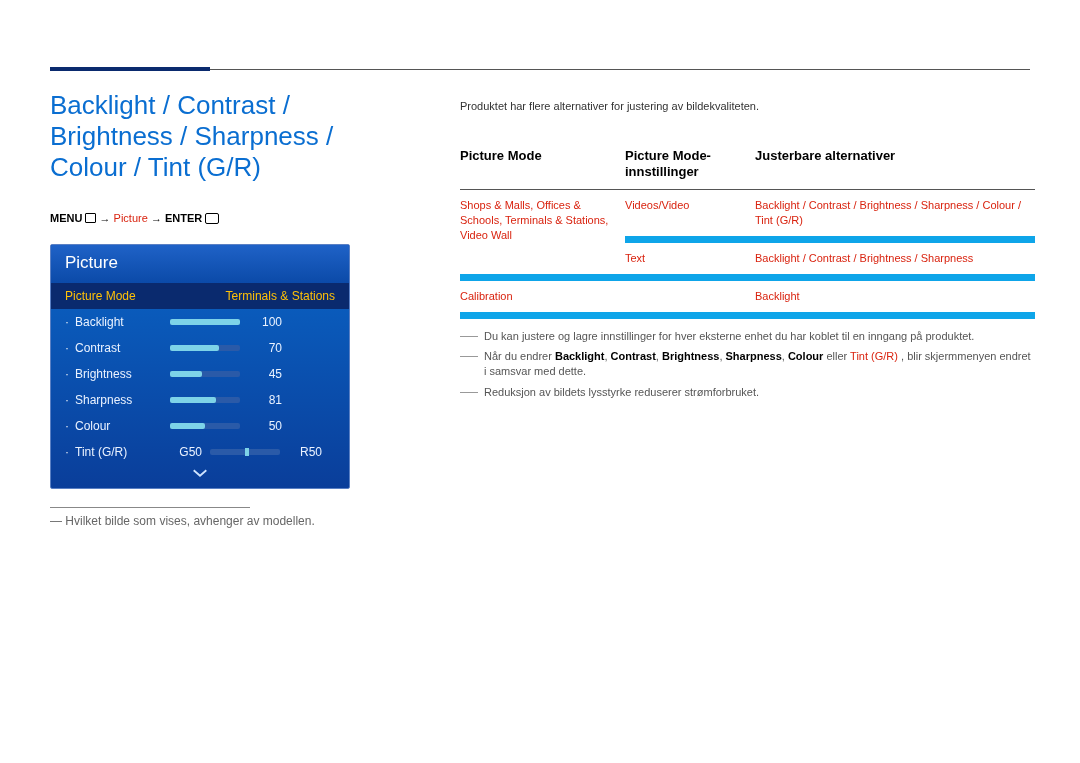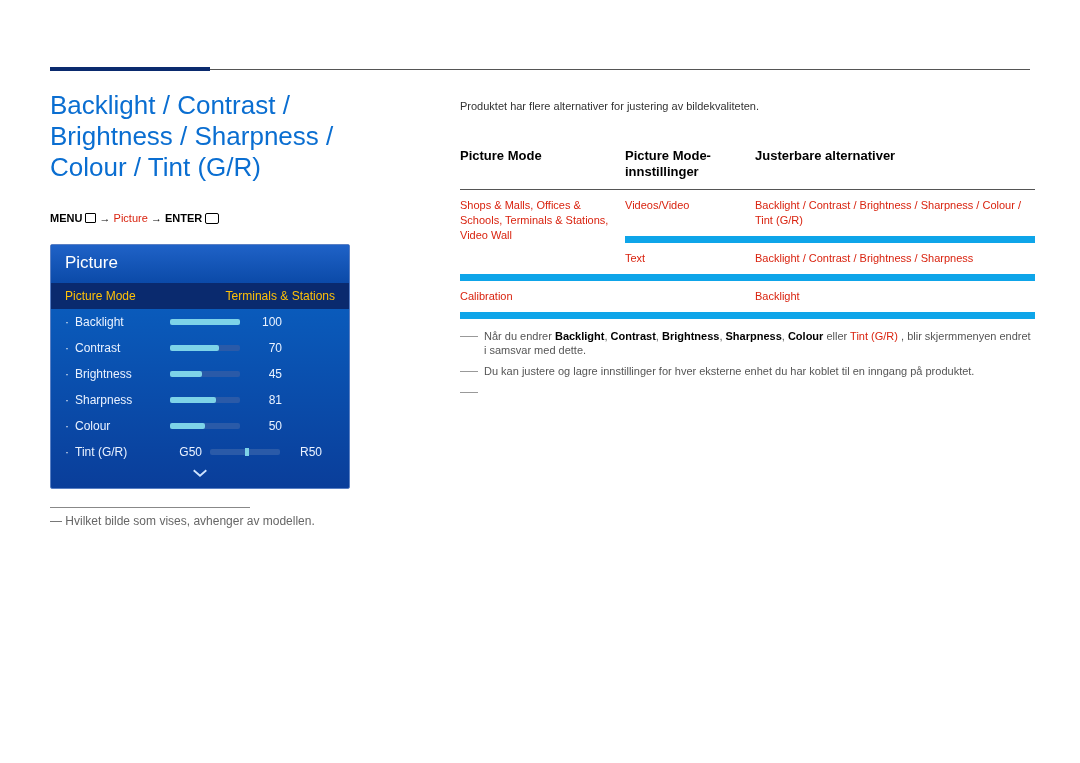--- a/index.html
+++ b/index.html
@@ -301,34 +301,35 @@
           <td><span class="emph">Calibration</span></td>
           <td></td>
           <td><span class="emph">Backlight</span></td>
         </tr>
       </tbody>
     </table>
 
     <div class="notes">
       <div class="note">
         <div class="dash"></div>
+        <div>Du kan justere og lagre innstillinger for hver eksterne enhet du har koblet til en inngang på produktet.</div>
+      </div>
+      <div class="note">
+        <div class="dash"></div>
         <div>
           <span>Når du endrer </span>
           <b>Backlight</b>, 
           <b>Contrast</b>, 
           <b>Brightness</b>, 
           <b>Sharpness</b>, 
           <b>Colour</b>
           <span> eller </span>
           <span class="emph">Tint (G/R)</span>
           <span>, blir skjermmenyen endret i samsvar med dette.</span>
         </div>
       </div>
       <div class="note">
         <div class="dash"></div>
-        <div>Du kan justere og lagre innstillinger for hver eksterne enhet du har koblet til en inngang på produktet.</div>
-      </div>
-      <div class="note">
-        <div class="dash"></div>
+        <div>Reduksjon av bildets lysstyrke reduserer strømforbruket.</div>
       </div>
     </div>
   </div>
 </div>
 
 </body></html>

